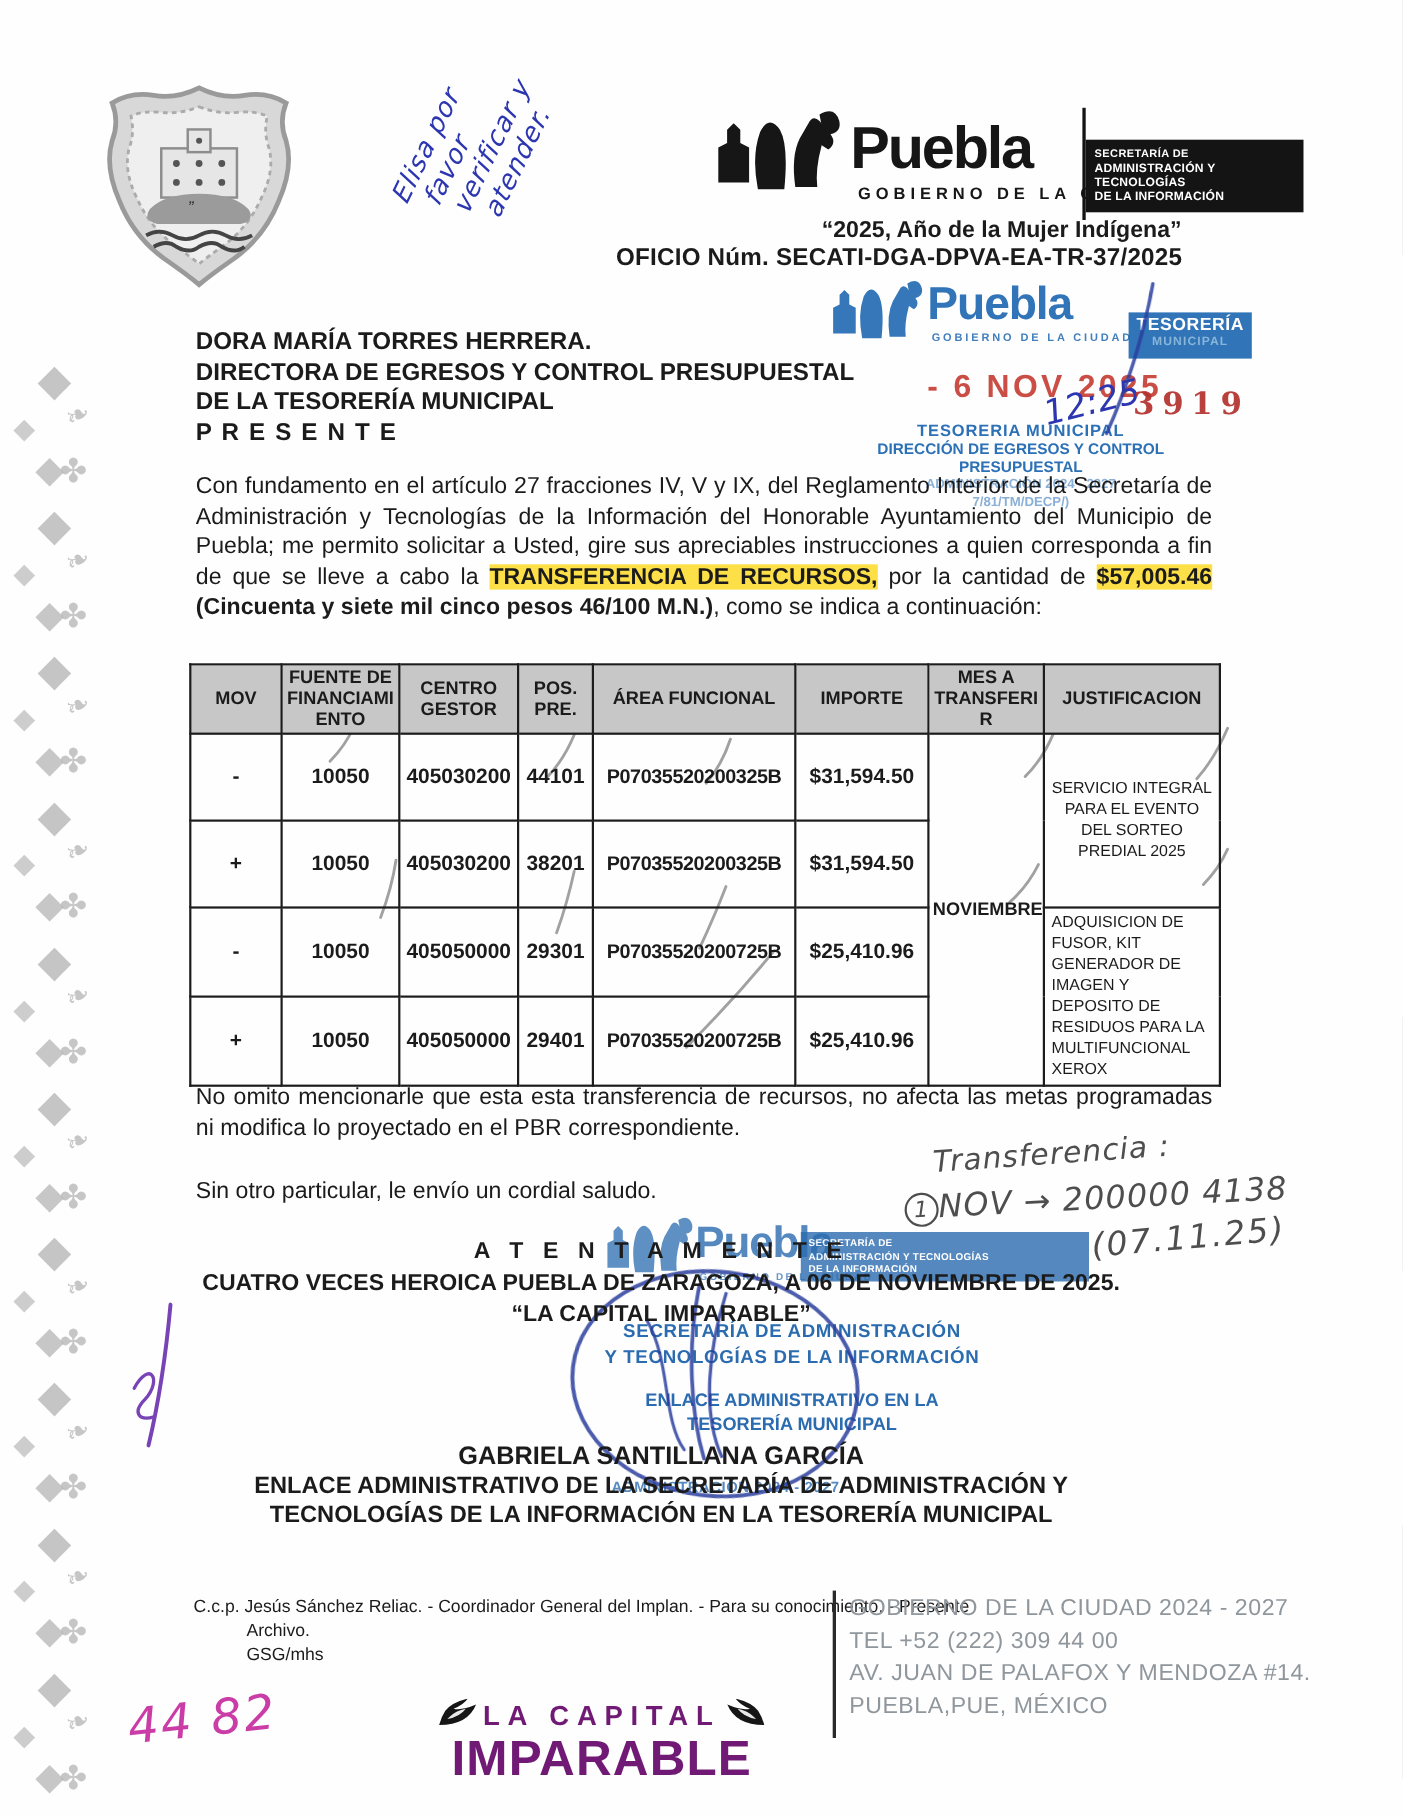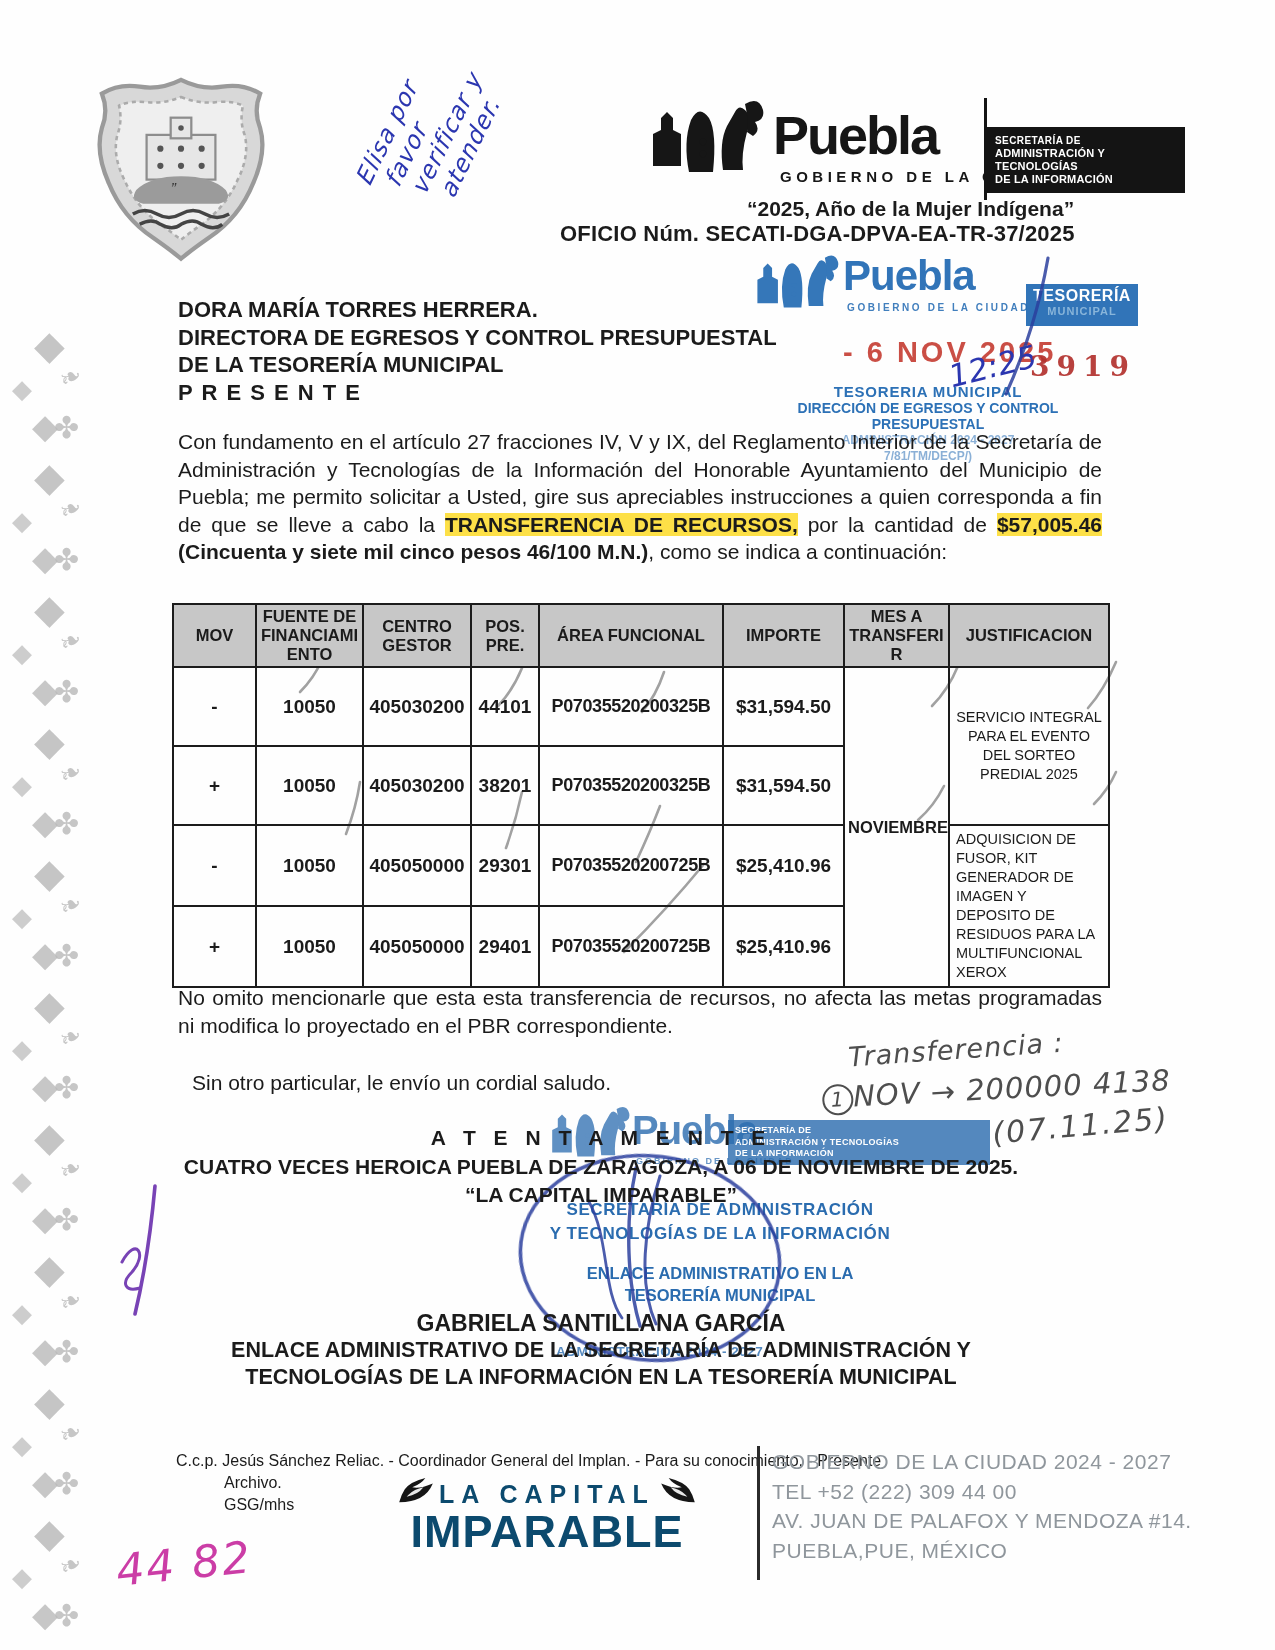--- a/index.html
+++ b/index.html
@@ -49,21 +49,21 @@
   #dept-stamp{left:768px;top:384px;width:320px;text-align:center;line-height:16px;opacity:.95;mix-blend-mode:multiply;}
   #dept-stamp .d1{font-size:15px;font-weight:bold;letter-spacing:.8px;}
   #dept-stamp .d2{font-size:14px;font-weight:bold;}
   #dept-stamp .df{font-size:12px;font-weight:bold;opacity:.55;}
 
   
   #recipient{left:178px;top:296px;font-size:22px;font-weight:bold;line-height:27.5px;z-index:2;}
   .para{left:178px;width:924px;font-size:21px;line-height:27.6px;text-align:justify;z-index:2;}
   #p1{top:428px;}
   #p2{top:984px;}
-  #p3{top:1069px;text-align:left;margin-left:14px;}
+  #p3{top:1069px;text-align:left;}
   .hl{background:#fde047;font-weight:bold;}
   .bld{font-weight:bold;}
 
   
   #ttable{left:172px;top:603px;z-index:2;}
   table{border-collapse:collapse;table-layout:fixed;width:936px;}
   th,td{border:2px solid #1c1c1c;text-align:center;vertical-align:middle;padding:2px 3px;overflow:hidden;}
   th{background:#c7c7c7;font-size:16.5px;line-height:19px;font-weight:bold;overflow-wrap:anywhere;height:56px;}
   td{font-size:19px;font-weight:bold;height:73px;}
   td.area{font-size:18px;letter-spacing:-.4px;}
@@ -98,21 +98,21 @@
 
   #signer{left:172px;top:1310px;width:858px;text-align:center;font-weight:bold;z-index:2;}
   #signer .nm{font-size:23px;}
   #signer .t{font-size:21.5px;line-height:27px;}
 
   #ccp{left:176px;top:1450px;font-size:16px;line-height:22px;}
   #ccp .ind{padding-left:48px;}
 
   
   #foot-div{left:757px;top:1446px;width:2.5px;height:134px;background:#2a2a2a;}
-  #foot-logo{left:392px;top:1478px;width:310px;text-align:center;color:#0c4a6e;}
+  #foot-logo{left:392px;top:1544px;width:310px;text-align:center;color:#701a75;}
   #foot-logo .fl1{font-size:25px;font-weight:bold;letter-spacing:7px;display:inline-block;vertical-align:middle;}
   #foot-logo .fl2{font-size:45px;font-weight:bold;letter-spacing:1px;margin-top:-4px;}
   .wing{display:inline-block;vertical-align:middle;}
   #foot-right{left:772px;top:1447px;font-size:21px;line-height:29.5px;color:#8f969c;letter-spacing:.5px;}
 
   #pink-mark{left:116px;top:1538px;font-size:44px;transform:rotate(-6deg);letter-spacing:2px;}
 
   svg.overlay{position:absolute;left:0;top:0;pointer-events:none;}
 </style>
 </head>

